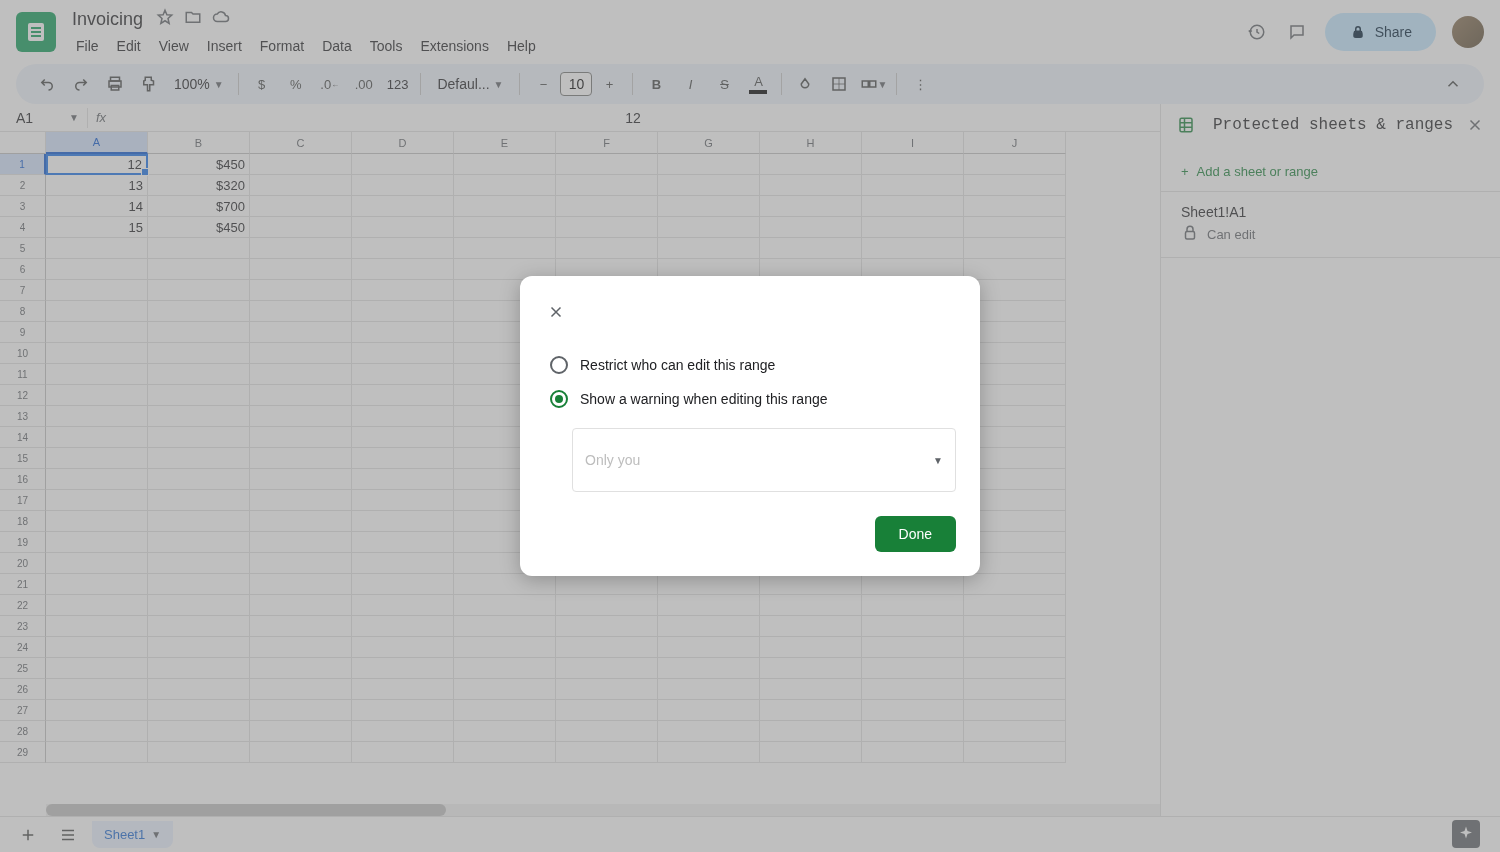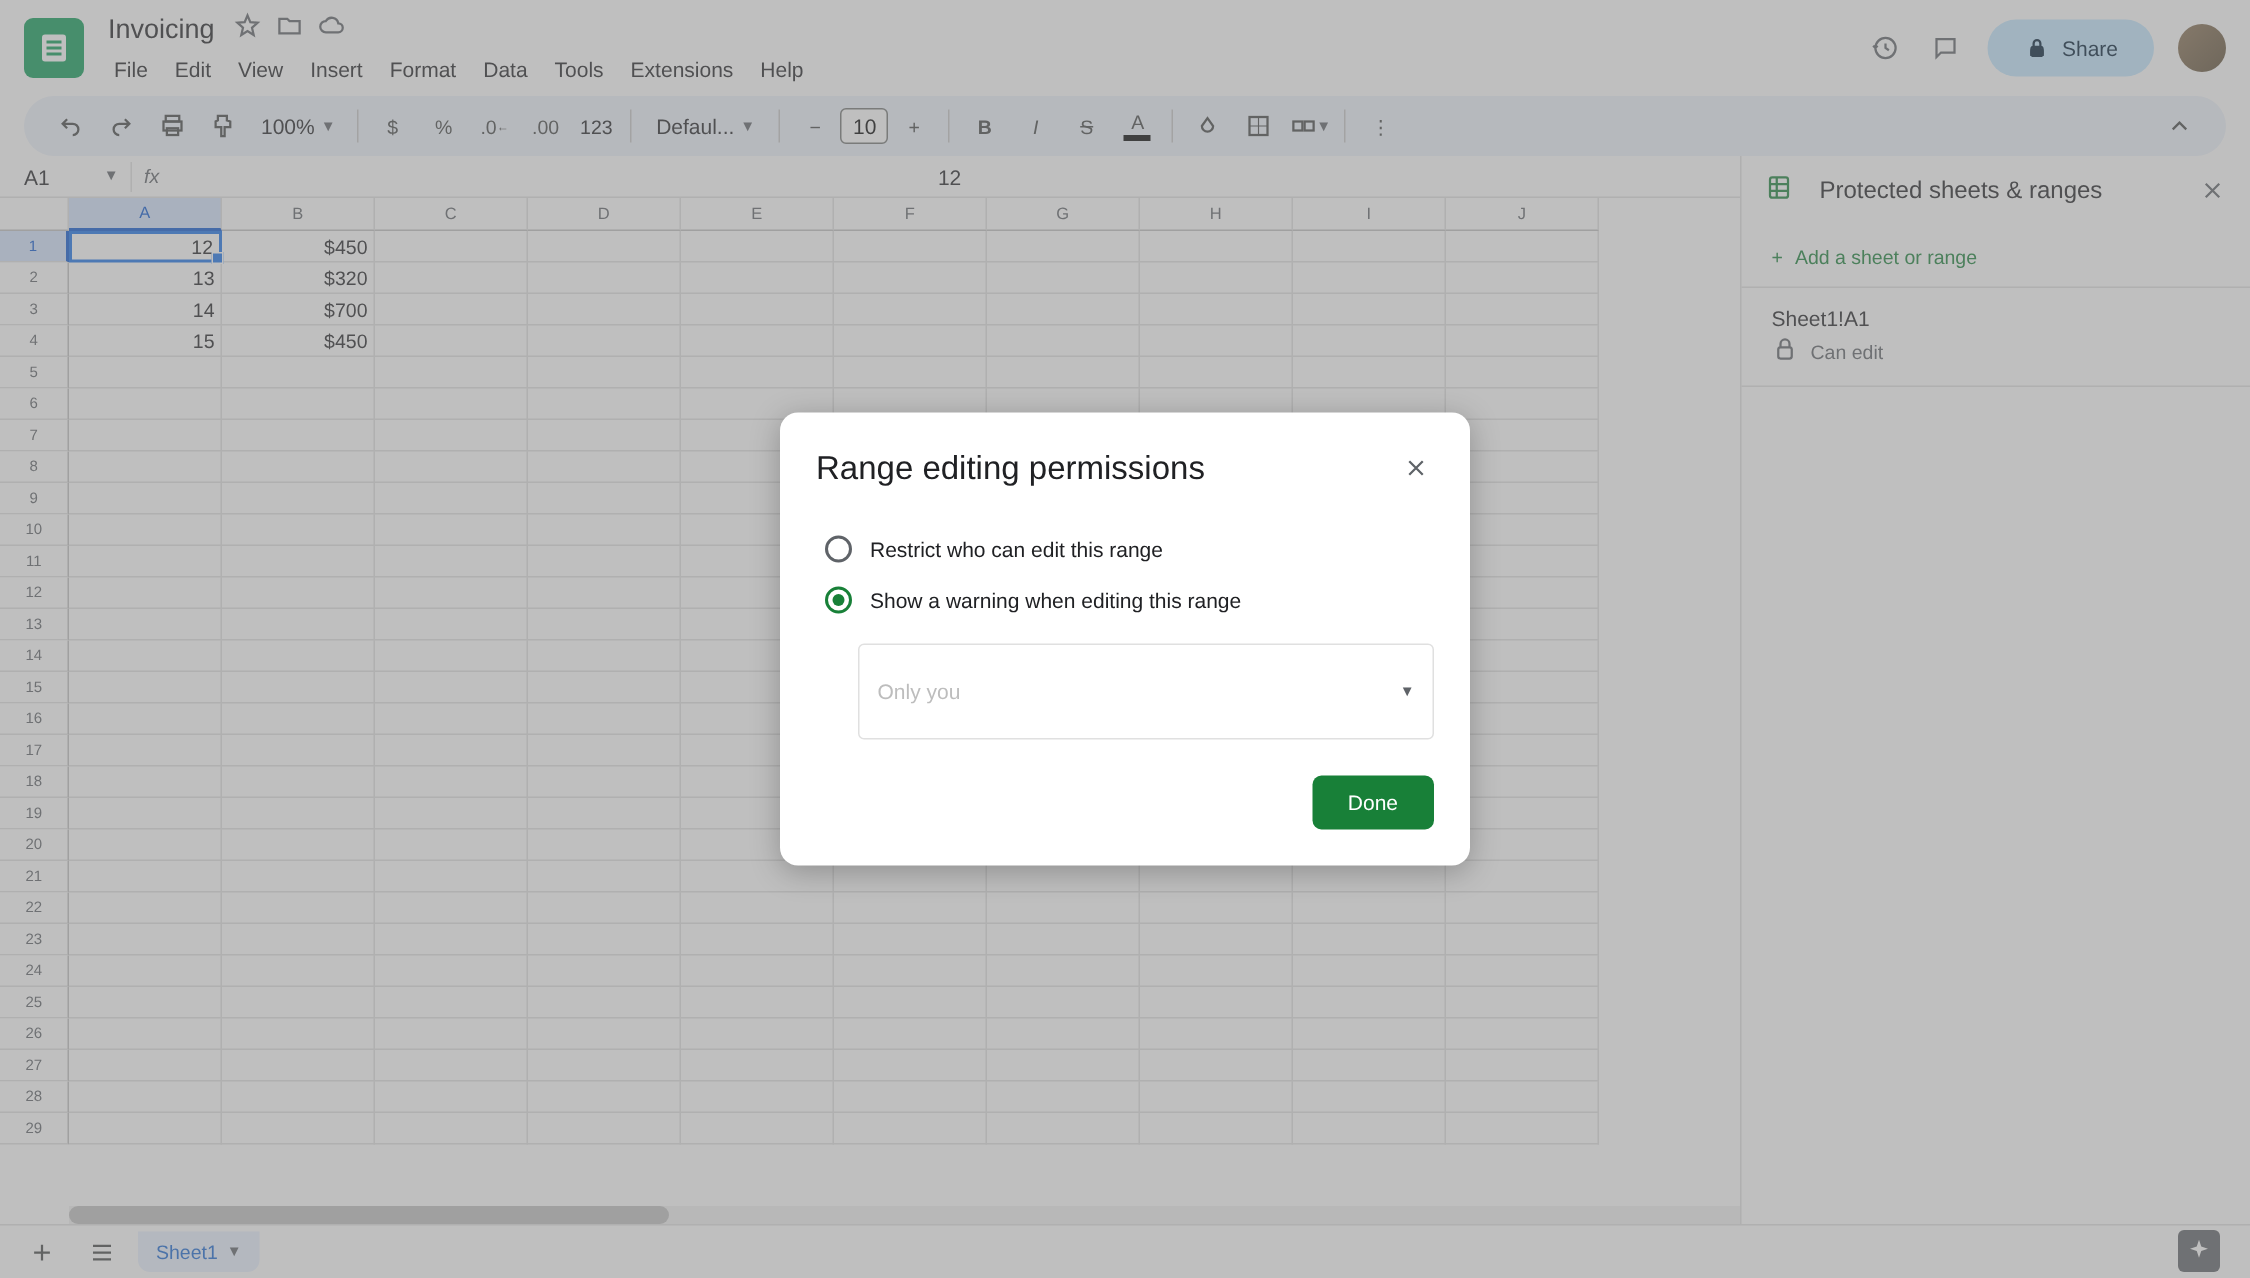--- a/index.html
+++ b/index.html
@@ -36,21 +36,21 @@
 .corner { width: 46px; min-width: 46px; height: 22px; border-right: 1px solid #e0e0e0; border-bottom: 1px solid #c0c0c0; background: #fff; }
 .col-h { width: 102px; min-width: 102px; height: 22px; border-right: 1px solid #e0e0e0; border-bottom: 1px solid #c0c0c0; display: flex; align-items: center; justify-content: center; font-size: 11px; color: #5f6368; background: #fff; }
 .col-h.sel { background: #d3e3fd; color: #0b57d0; border-bottom: 2px solid #0b57d0; }
 .row { display: flex; }
 .row-h { width: 46px; min-width: 46px; height: 21px; border-right: 1px solid #c0c0c0; border-bottom: 1px solid #e0e0e0; display: flex; align-items: center; justify-content: center; font-size: 10px; color: #5f6368; background: #fff; }
 .row-h.sel { background: #d3e3fd; color: #0b57d0; border-right: 2px solid #0b57d0; }
 .cell { width: 102px; min-width: 102px; height: 21px; border-right: 1px solid #e0e0e0; border-bottom: 1px solid #e0e0e0; padding: 0 4px; display: flex; align-items: center; justify-content: flex-end; font-size: 13px; position: relative; }
 .cell.selected { border: 2px solid #1a73e8; z-index: 1; }
 .cell.selected::after { content: ""; position: absolute; right: -3px; bottom: -3px; width: 6px; height: 6px; background: #1a73e8; border: 1px solid #fff; }
 .sidepanel { width: 340px; border-left: 1px solid #e0e0e0; display: flex; flex-direction: column; }
-.sp-header { display: flex; align-items: center; padding: 12px 16px; gap: 12px; }
+.sp-header { display: flex; padding: 12px 16px; gap: 12px; font-family: Liberation Mono, monospace; }
 .sp-icon { width: 24px; height: 24px; color: #188038; }
 .sp-title { flex: 1; font-size: 16px; font-weight: 400; }
 .sp-close { cursor: pointer; color: #5f6368; }
 .sp-add { display: flex; align-items: center; gap: 8px; padding: 12px 20px; color: #188038; font-weight: 500; cursor: pointer; border-bottom: 1px solid #e0e0e0; }
 .sp-entry { padding: 12px 20px; border-bottom: 1px solid #e0e0e0; cursor: pointer; }
 .sp-range { font-size: 14px; font-weight: 500; margin-bottom: 4px; }
 .sp-status { display: flex; align-items: center; gap: 8px; color: #5f6368; font-size: 13px; }
 .bottom-bar { display: flex; align-items: center; height: 36px; padding: 0 12px; border-top: 1px solid #e0e0e0; gap: 8px; position: absolute; bottom: 0; left: 0; right: 0; background: #fff; }
 .bb-btn { width: 32px; height: 32px; display: flex; align-items: center; justify-content: center; cursor: pointer; color: #444746; }
 .sheet-tab { display: flex; align-items: center; gap: 6px; padding: 6px 12px; background: #e8f0fe; color: #1967d2; border-radius: 0 0 8px 8px; font-weight: 500; cursor: pointer; font-size: 13px; }
@@ -685,21 +685,20 @@
   <div class="explore">
       <svg viewBox="0 0 24 24" width="16" height="16">
         <path fill="#fff" d="M12 2l2 6 6 2-6 2-2 6-2-6-6-2 6-2z"></path>
       </svg>
     </div>
 </div>
 
 <div class="overlay"></div>
 <div class="dialog">
   <div class="dialog-header">
-    <span class="dialog-title">Range editing permissions</span>
     <span class="dialog-close">
         <svg viewBox="0 0 24 24">
           <path stroke="#5f6368" stroke-width="2" d="M6 6l12 12M18 6L6 18"></path>
         </svg>
       </span>
   </div>
   <div class="radio-row">
     <div class="radio"></div>
     <span class="radio-label">Restrict who can edit this range</span>
   </div>

